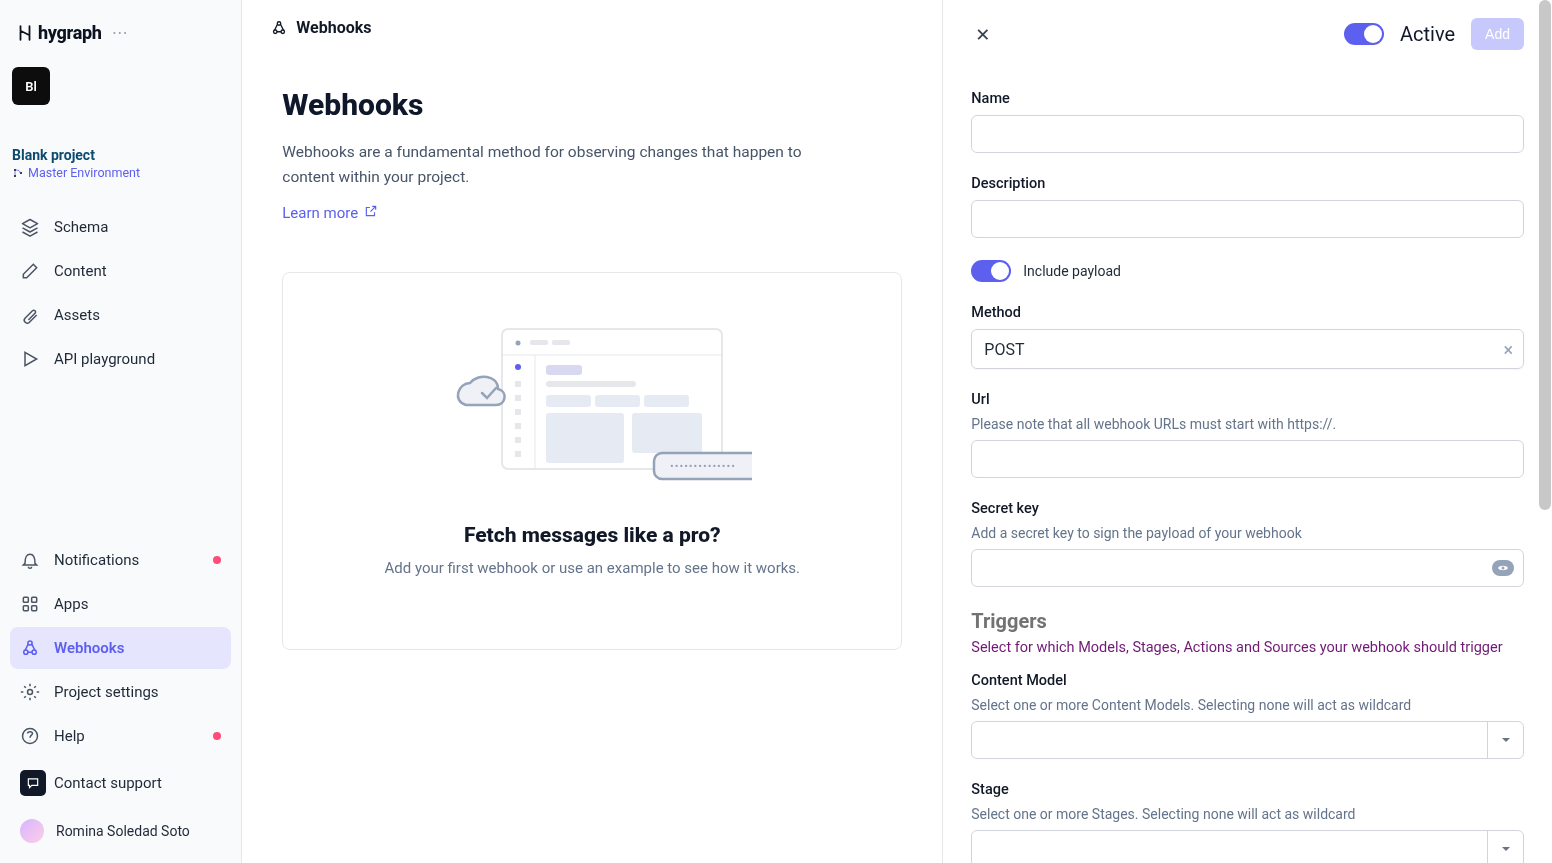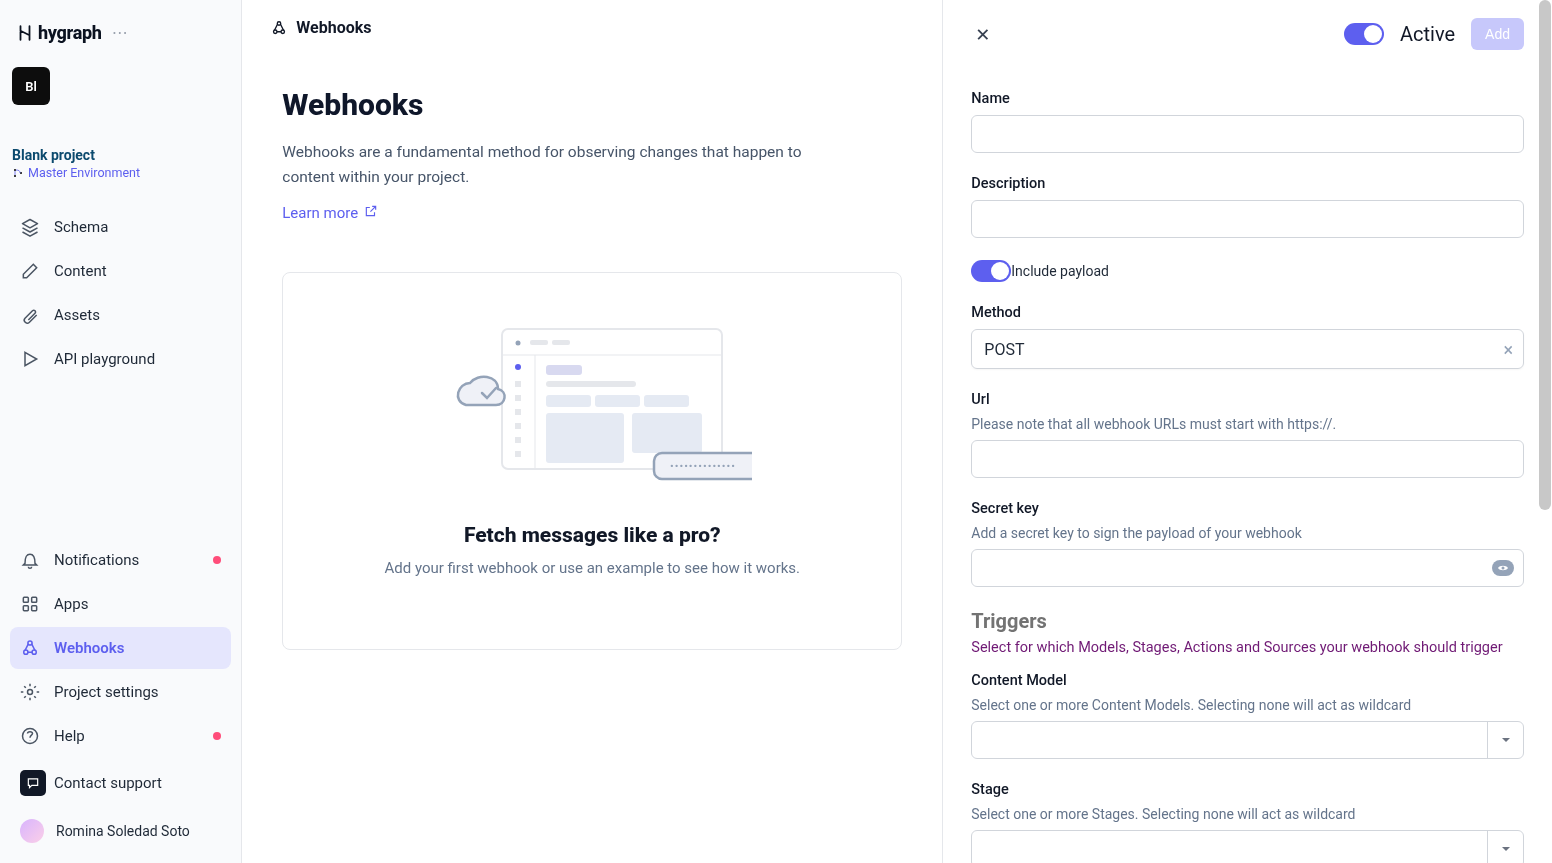--- a/index.html
+++ b/index.html
@@ -75,21 +75,21 @@
 .add-btn{ background:#c7c8fb; color:#fff; border:none; padding:8px 14px; border-radius:6px; font-size:14px; cursor:not-allowed;}
 
 .field{ margin-bottom:22px;}
 .field-label{ font-size:14.5px; color:#111827; margin-bottom:8px; display:block; font-weight:500;}
 .field-help{ font-size:14px; color:#64748b; margin-bottom:8px;}
 .input{ width:100%; height:38px; border:1px solid #d1d5db; border-radius:6px; padding:0 12px; font-size:15px; color:#111827; background:#fff;}
 .input-wrap{ position:relative;}
 .input-wrap .end-icon{ position:absolute; right:10px; top:50%; transform:translateY(-50%); color:#6b7280; cursor:pointer;}
 .method-box{ border:1px solid #d1d5db; border-radius:6px; height:40px; display:flex; align-items:center; padding:0 12px; font-size:16px; box-shadow:0 1px 2px rgba(0,0,0,.04); position:relative;}
 .method-box .clear{ position:absolute; right:10px; color:#94a3b8; cursor:pointer; font-size:18px;}
-.toggle-row{ display:flex; align-items:center; margin-bottom:22px;}
+.toggle-row{ display:flex; align-items:center; gap:12px; margin-bottom:22px;}
 .section-h{ font-size:20px; font-weight:700; color:#737373; margin-bottom:6px;}
 .section-p{ font-size:14.5px; color:#701a75; margin-bottom:16px;}
 .select-box{ width:100%; height:38px; border:1px solid #d1d5db; border-radius:6px; background:#fff; position:relative; cursor:pointer;}
 .select-btn{ width:36px; height:100%; border-left:1px solid #d1d5db; position:absolute; right:0; top:0; display:flex; align-items:center; justify-content:center;}
 .select-btn svg{ width:10px; height:10px; fill:#6b7280;}
 .eye-badge{ width:22px; height:16px; border-radius:8px; background:#94a3b8; display:flex; align-items:center; justify-content:center;}
 .eye-badge svg{ width:12px; height:12px; fill:#fff;}
 
 
 .scrollbar{ position:absolute; right:0; top:0; width:14px; height:863px; background:transparent;}

